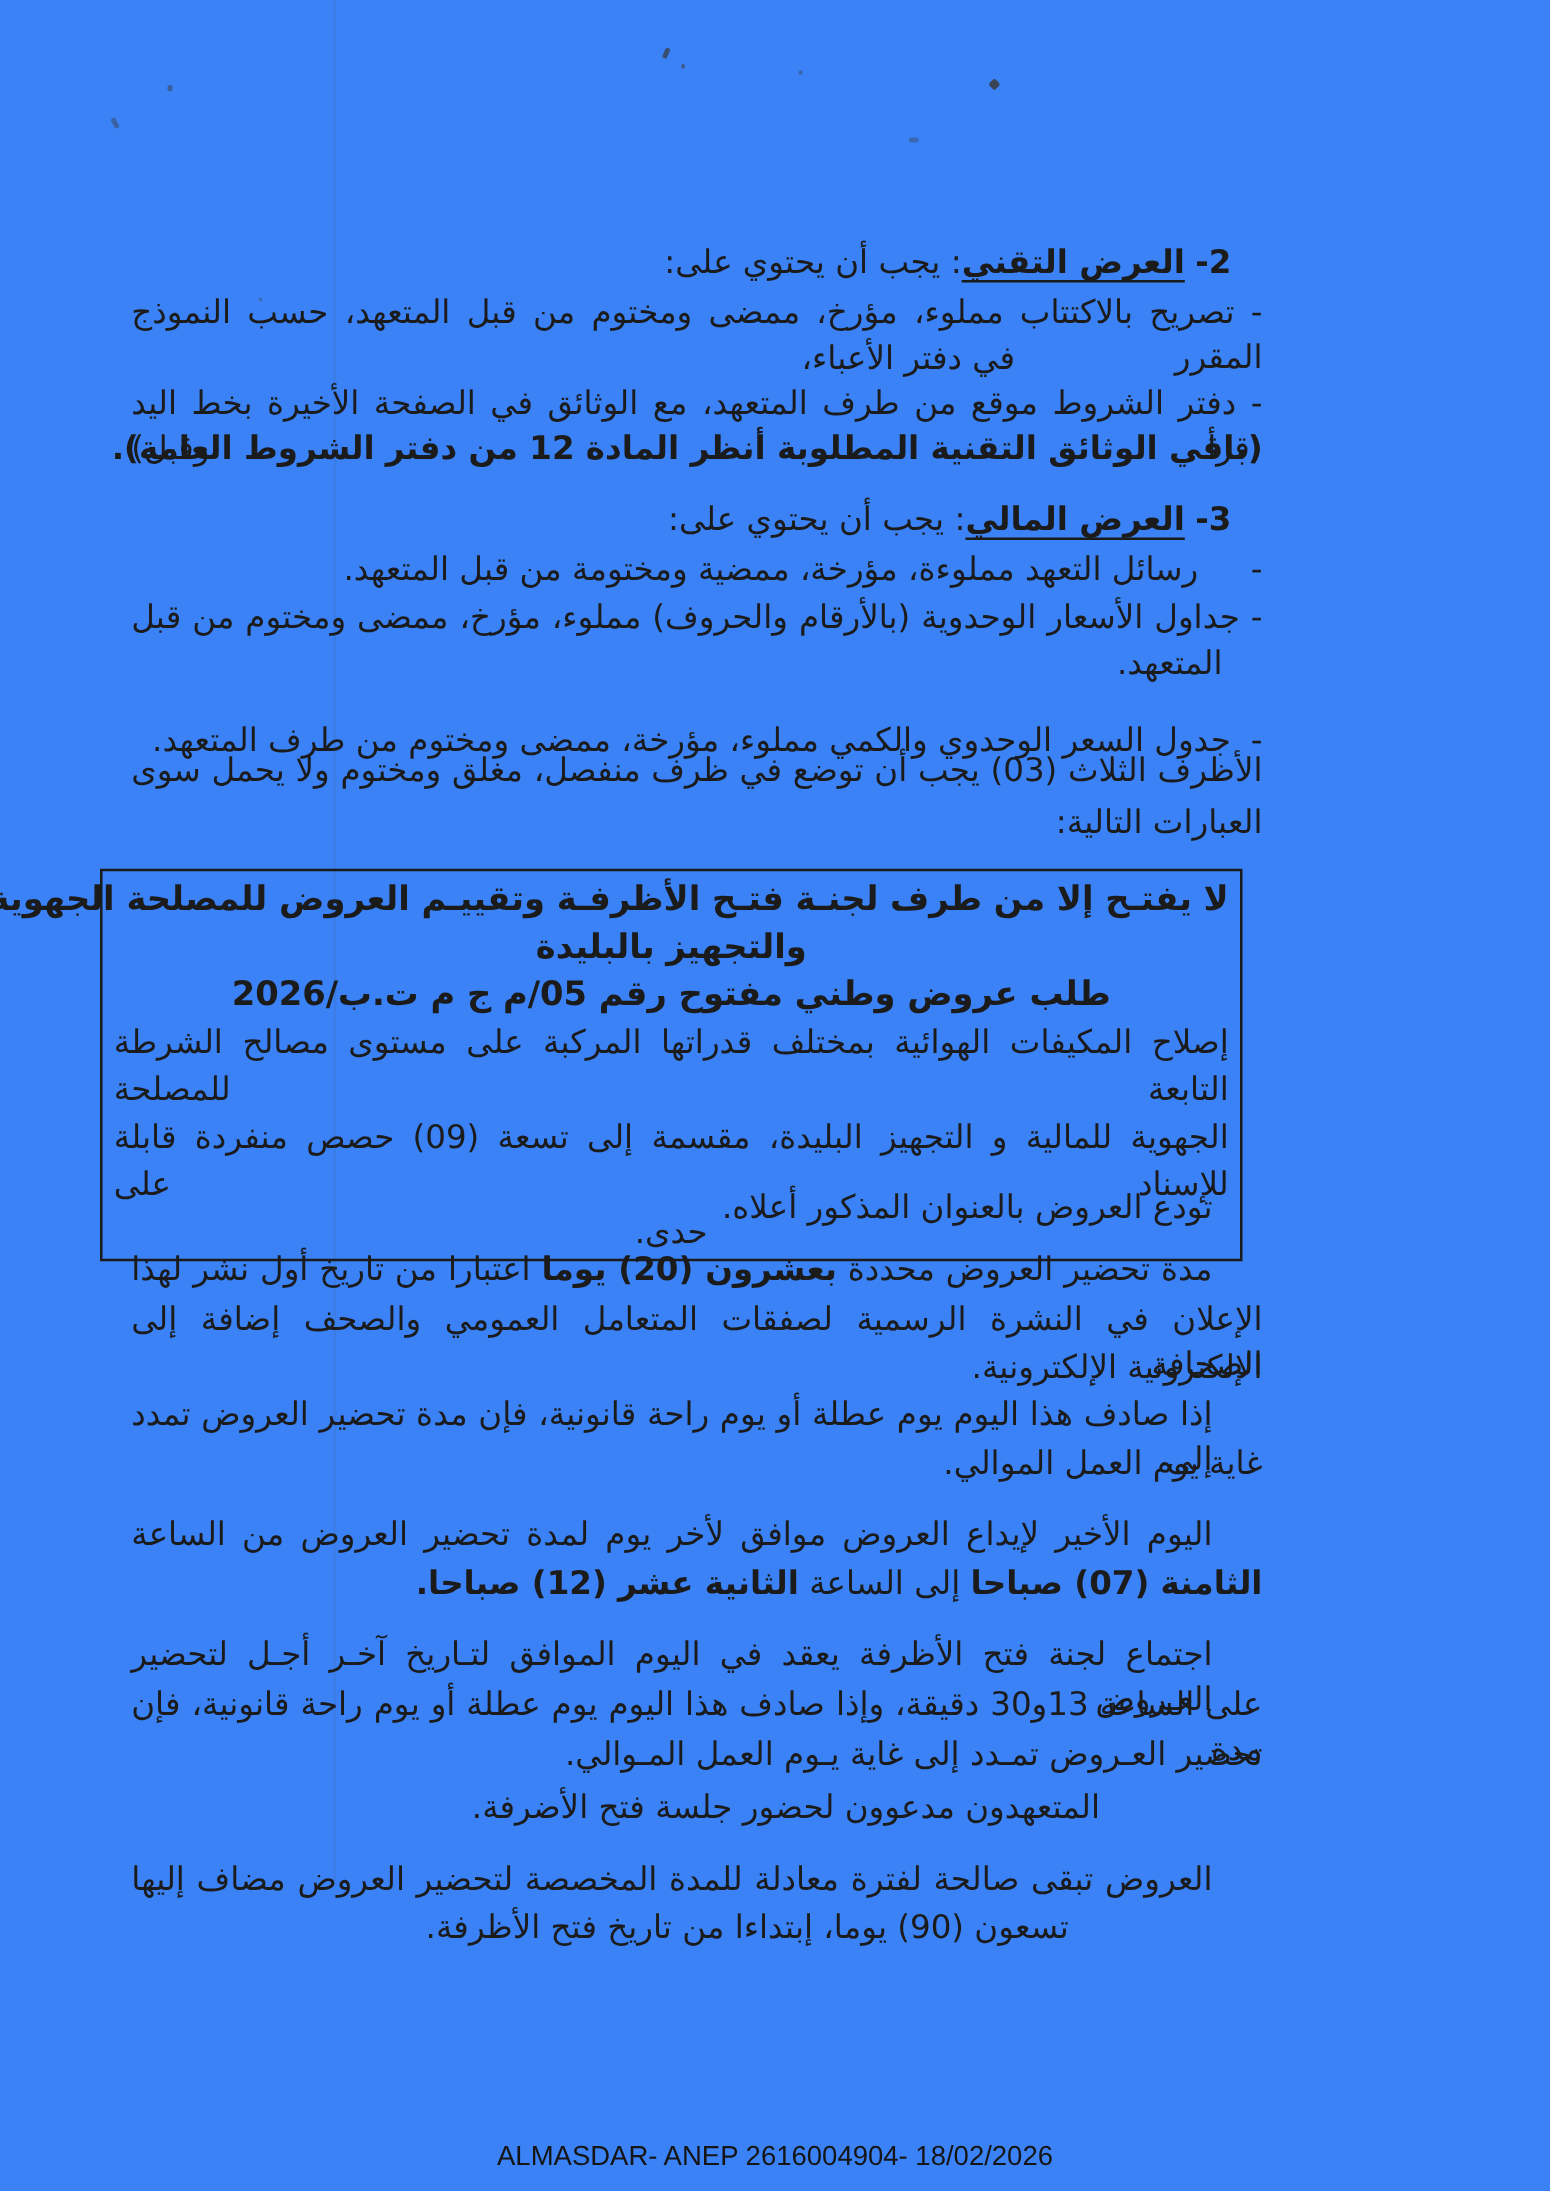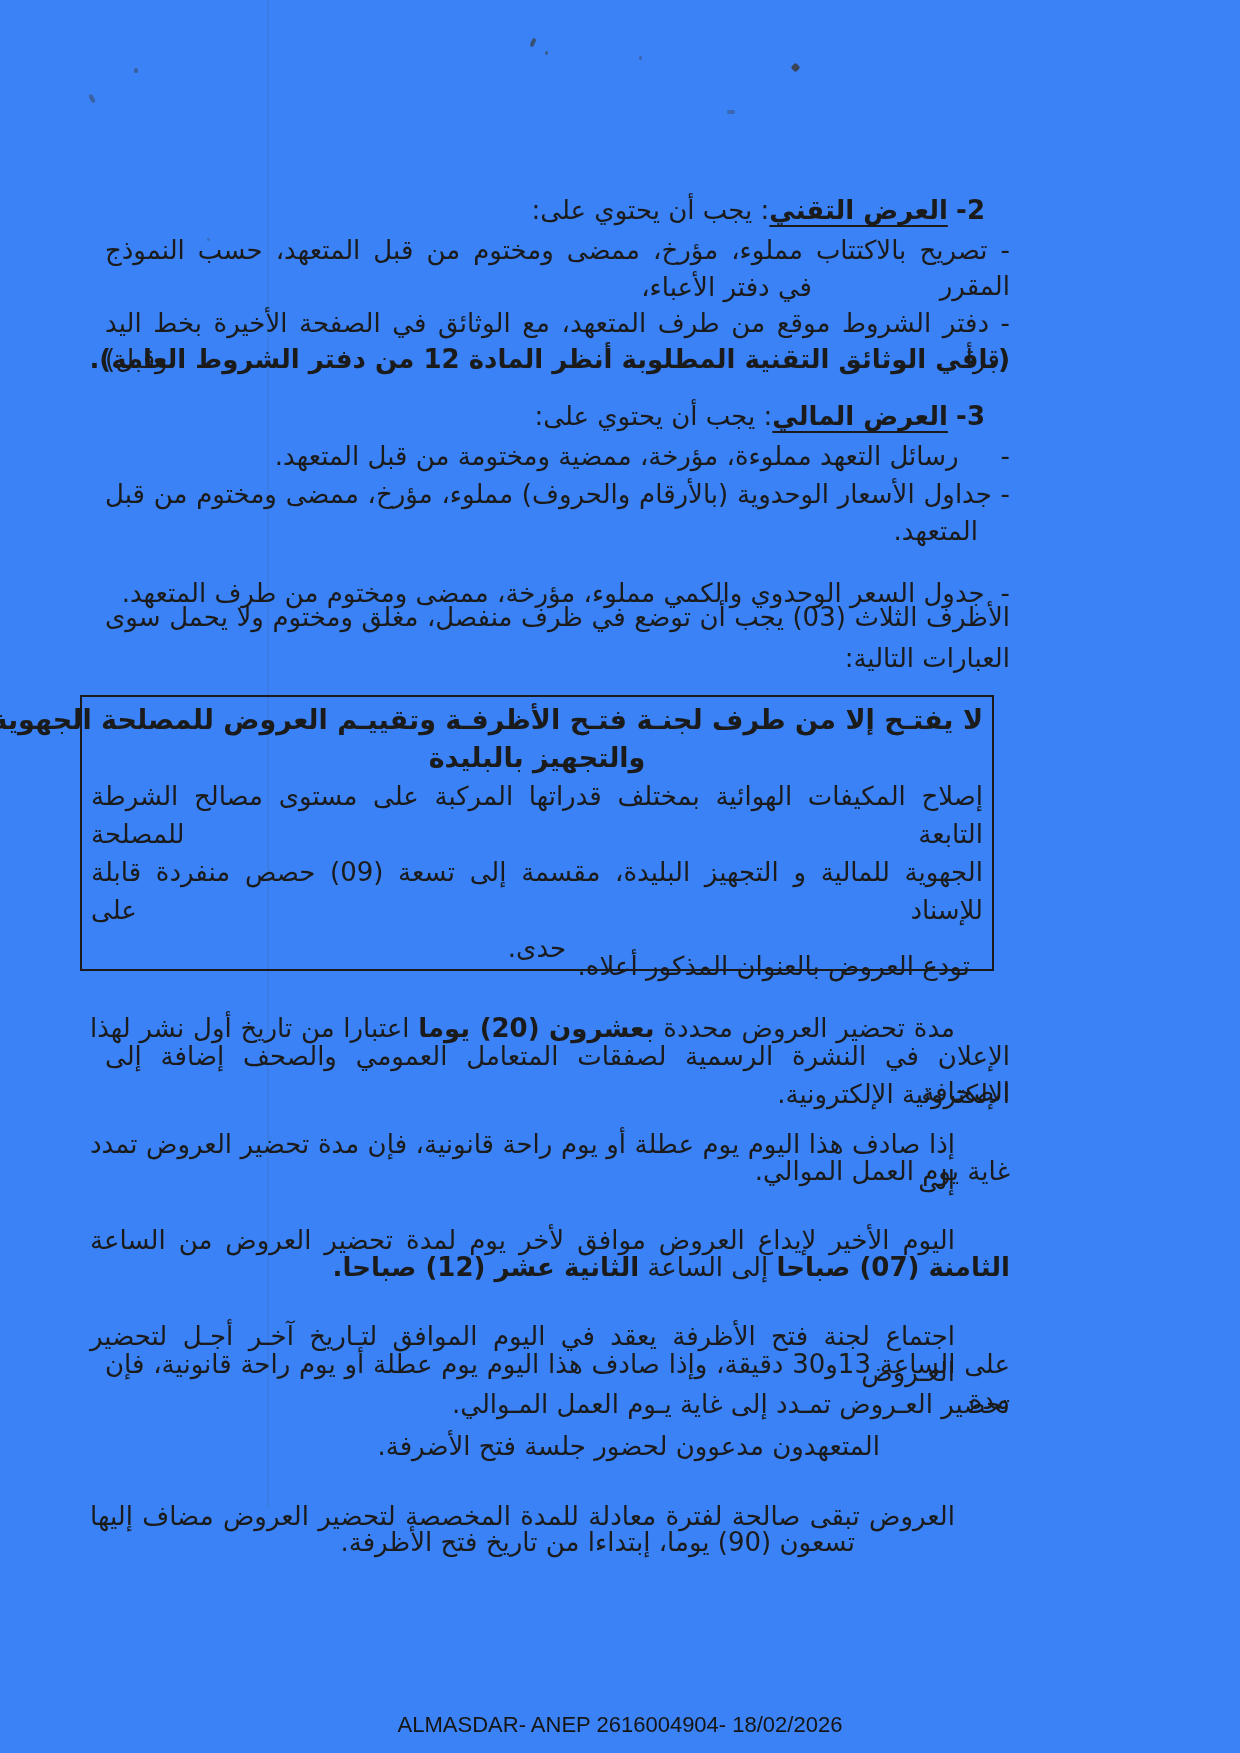--- a/index.html
+++ b/index.html
@@ -24,23 +24,22 @@
     white-space:normal;
     text-align:justify;
     text-align-last:justify;
     left:105px;
     width:905px;
   }
   .just-indent{
     white-space:normal;
     text-align:justify;
     text-align-last:justify;
-    left:90px;
+    left:105px;
     width:865px;
-    margin-top:12px;
   }
   .center-line{
     white-space:nowrap;
     left:105px;
     width:905px;
     text-align:center;
   }
   .bold{font-weight:700;}
   .u{
     text-decoration:underline;
@@ -130,20 +129,21 @@
   <div class="ln" style="top:547px;right:230px;margin-top:28px;">
     <span class="dash-gap-sm">-</span><span>جدول السعر الوحدوي والكمي مملوء، مؤرخة، ممضى ومختوم من طرف المتعهد.</span>
   </div>
 
   <div class="ln just" style="top:599px;">الأظرف الثلاث (03) يجب أن توضع في ظرف منفصل، مغلق ومختوم ولا يحمل سوى</div>
   <div class="ln" style="top:640px;right:230px;">العبارات التالية:</div>
 
   <div class="notice-box">
     <span class="box-ln bold">لا يفتـح إلا من طرف لجنـة فتـح الأظرفـة وتقييـم العروض للمصلحة الجهوية للمالية</span>
     <span class="box-ln bold">والتجهيز بالبليدة</span>
+    <span class="box-ln bold">طلب عروض وطني مفتوح رقم 05/م ج م ت.ب/2026</span>
     <span class="box-ln bjust">إصلاح المكيفات الهوائية بمختلف قدراتها المركبة على مستوى مصالح الشرطة التابعة للمصلحة</span>
     <span class="box-ln bjust">الجهوية للمالية و التجهيز البليدة، مقسمة إلى تسعة (09) حصص منفردة قابلة للإسناد على</span>
     <span class="box-ln">حدى.</span>
   </div>
 
   <div class="ln" style="top:948px;right:270px;">تودع العروض بالعنوان المذكور أعلاه.</div>
 
   <div class="ln just-indent" style="top:998px;">
     <span>مدة تحضير العروض محددة </span><span class="bold">بعشرون (20) يوما</span><span> اعتبارا من تاريخ أول نشر لهذا</span>
   </div>

